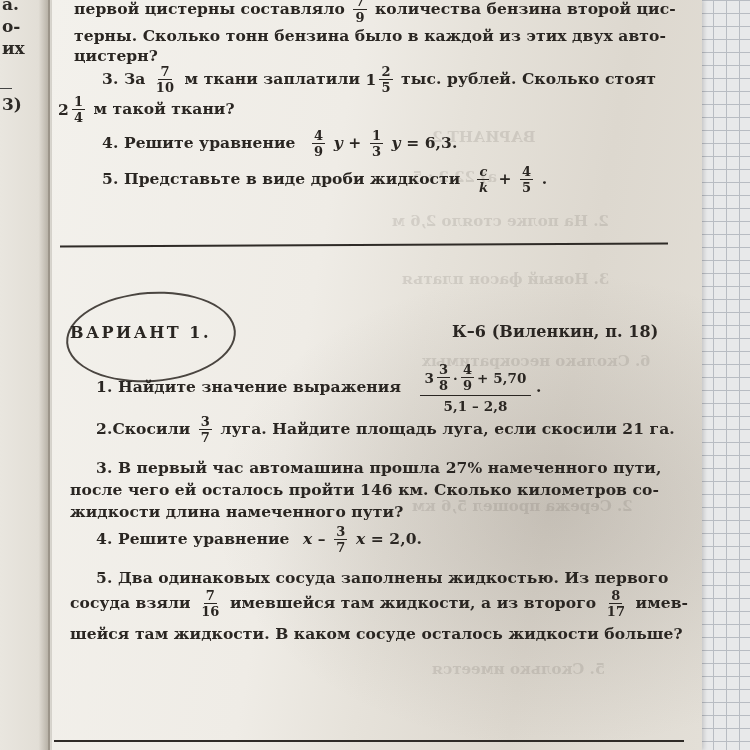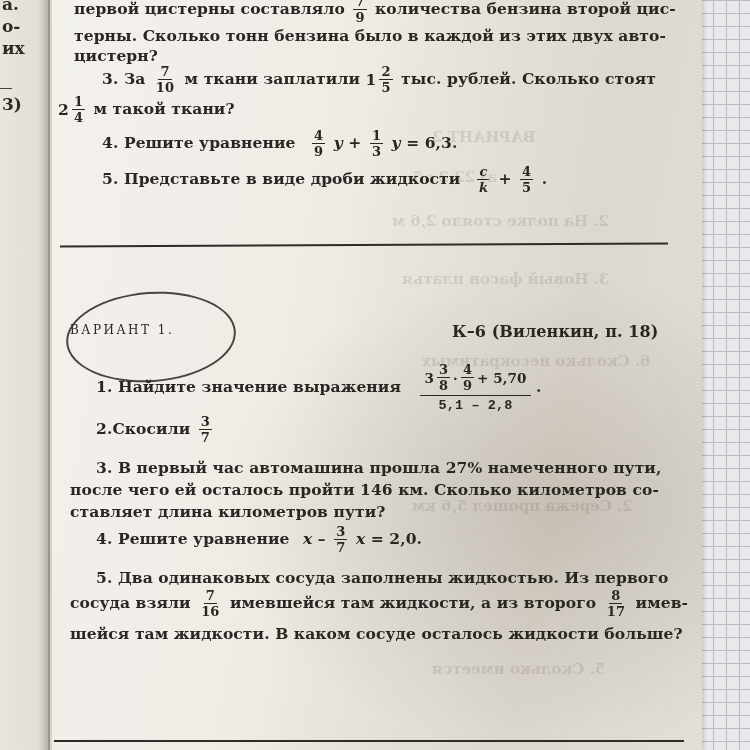--- a/index.html
+++ b/index.html
@@ -60,21 +60,21 @@
     .variant-circle {
       position: absolute; left: 14px; top: 292px; width: 170px; height: 90px;
       border: 2px solid #4a4540; border-radius: 50%;
       transform: rotate(-4deg);
     }
     .big-frac {
       display: inline-flex; flex-direction: column; align-items: center;
       vertical-align: middle; font-size: 13.5px;
     }
     .big-frac .top { display: flex; align-items: center; border-bottom: 1.3px solid #2a2622; padding: 0 4px 2px; }
-    .big-frac .bottom { padding-top: 2px; font-family: Liberation Mono, monospace; }
+    .big-frac .bottom { padding-top: 2px; }
     .ghost {
       position: absolute; color: rgba(80,72,64,0.14); font-size: 15px; font-weight: bold;
       transform: scaleX(-1); white-space: nowrap;
     }
   </style>
 </head>
 <body>
 
 <div class="left-page">
   <span class="frag" style="top:-6px">а.</span>
@@ -166,21 +166,21 @@
     <span class="frac">
         <span class="num">4</span>
         <span class="den">5</span>
       </span>
     <span>.</span>
   </div>
 
   <div class="divider" style="left:8px;top:244px;width:608px;transform:rotate(-0.3deg)"></div>
 
   <div class="variant-circle"></div>
-  <div class="line" style="top:323px;left:18px;font-size:12px;letter-spacing:2.5px;font-weight:normal">ВАРИАНТ 1.</div>
+  <div class="line" style="top:323px;left:18px;font-size:16px;letter-spacing:2.5px;font-weight:bold">ВАРИАНТ 1.</div>
   <div class="line" style="top:322px;left:400px;font-size:16px">К–6 (Виленкин, п. 18)</div>
 
   <div class="line" style="top:362px;left:44px">
     <span>1.</span>
     <span>Найдите значение выражения</span>
     <span style="margin-left:14px"></span>
     <span class="big-frac">
       <span class="top">
         <span>3</span>
         <span class="frac">
@@ -198,28 +198,29 @@
     </span>
     <span>.</span>
   </div>
 
   <div class="line" style="top:414px;left:44px">
     <span>2.</span><span>Скосили</span>
     <span class="frac">
         <span class="num">3</span>
         <span class="den">7</span>
       </span>
+    <span>луга. Найдите площадь луга, если скосили 21 га.</span>
   </div>
 
   <div class="line" style="top:458px;left:44px">
     <span>3.</span>
     <span>В первый час автомашина прошла 27% намеченного пути,</span>
   </div>
   <div class="line" style="top:480px;left:18px">после чего ей осталось пройти 146 км. Сколько километров со-</div>
-  <div class="line" style="top:502px;left:18px">ставляет длина километров пути?</div>
+  <div class="line" style="top:502px;left:18px">жидкости длина намеченного пути?</div>
 
   <div class="line" style="top:524px;left:44px">
     <span>4.</span>
     <span>Решите уравнение</span>
     <span style="margin-left:8px"></span>
     <span class="it">x</span>
     <span>–</span>
     <span class="frac">
         <span class="num">3</span>
         <span class="den">7</span>

